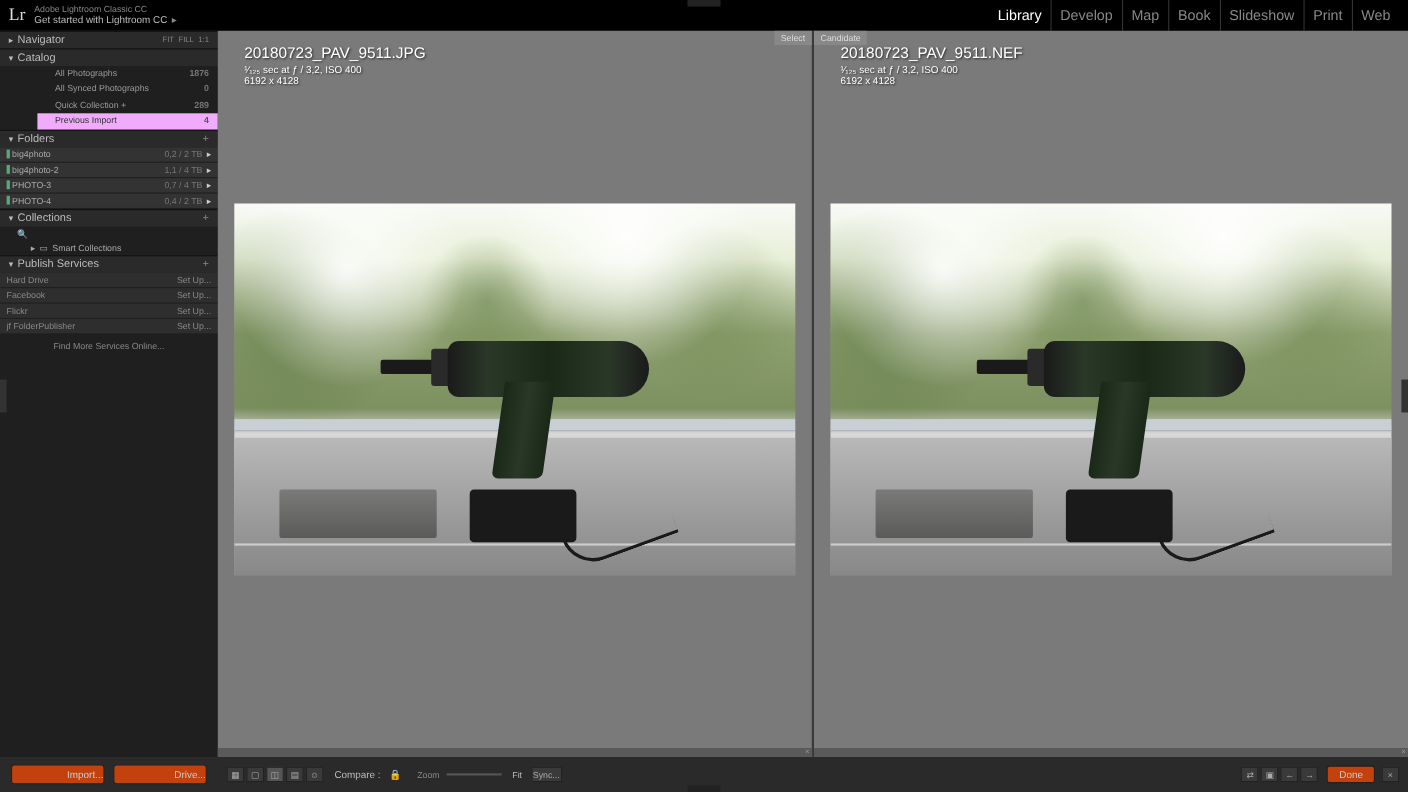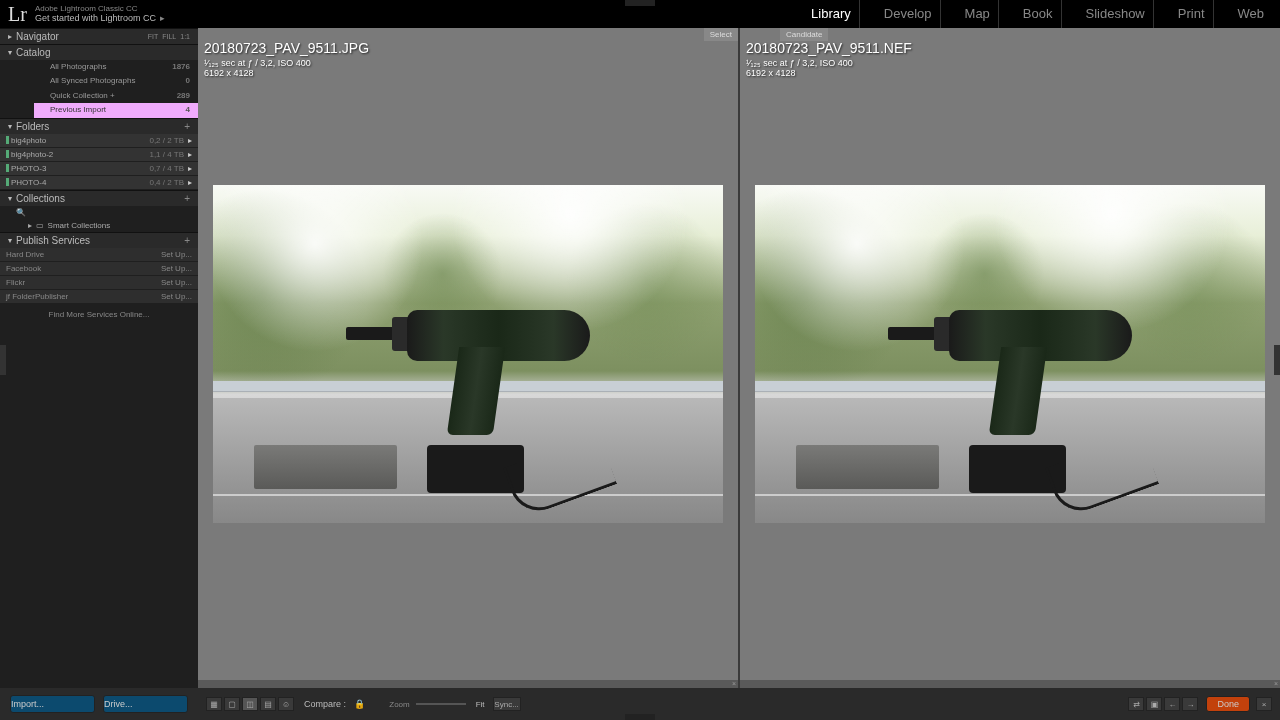--- a/index.html
+++ b/index.html
@@ -1,25 +1,25 @@
 <!DOCTYPE html>
 <html><head>
 <meta charset="utf-8">
 <style>
 * { margin: 0; padding: 0; box-sizing: border-box; font-family: "Segoe UI", Arial, sans-serif; }
 body { width: 1280px; height: 720px; background: #1a1a1a; overflow: hidden; color: #ccc; font-size: 10px; position: relative; }
 
 
 .topbar { height: 28px; background: #000; display: flex; align-items: center; padding: 0 8px; }
-.logo { font-family: Georgia, serif; font-size: 20px; color: #ddd; font-weight: 300; margin-right: 8px; }
+.logo { font-family: Georgia, serif; font-size: 16px; color: #ddd; font-weight: 300; margin-right: 8px; }
 .app-title { font-size: 8px; color: #888; line-height: 1.1; }
 .get-started { font-size: 9px; color: #bbb; }
 .breadcrumb-sep { margin-left: 4px; color: #888; }
 .topbar-spacer { flex: 1; }
-.modules { display: flex; gap: 16px; }
+.modules { display: flex; gap: 0; }
 .module { padding: 0 8px; font-size: 13px; color: #888; cursor: pointer; border-right: 1px solid #333; line-height: 28px; }
 .module:last-child { border-right: none; }
 .module.active { color: #fff; font-weight: 500; }
 
 
 .main { display: flex; height: 660px; }
 
 
 .sidebar { width: 198px; background: #1f1f1f; display: flex; flex-direction: column; font-size: 9px; }
 .panel-header { background: #2a2a2a; padding: 2px 8px; display: flex; align-items: center; cursor: pointer; border-top: 1px solid #111; color: #bbb; font-size: 10px; }
@@ -35,24 +35,24 @@
 .folder-item .bar { width: 3px; height: 8px; background: #5a7; margin-right: 2px; }
 .collections-sub { padding: 2px 8px 2px 28px; color: #aaa; font-size: 8px; display: flex; align-items: center; gap: 4px; }
 .publish-item { padding: 2px 6px; display: flex; background: #2e2e2e; margin-bottom: 1px; font-size: 8px; color: #888; }
 .publish-item .setup { margin-left: auto; color: #888; }
 .find-more { text-align: center; padding: 6px; color: #888; font-size: 8px; }
 
 
 .content { flex: 1; display: flex; background: #7a7a7a; }
 .pane { flex: 1; position: relative; display: flex; flex-direction: column; }
 .pane:first-child { border-right: 2px solid #3a3a3a; }
-.pane-tag { position: absolute; top: 0; font-size: 8px; padding: 2px 6px; background: #888; color: #ddd; z-index: 10; margin-left: 40px; }
+.pane-tag { position: absolute; top: 0; font-size: 8px; padding: 2px 6px; background: #888; color: #ddd; z-index: 10; }
 .pane-tag.left { right: 0; }
 .pane-tag.right { left: 0; }
-.meta { position: absolute; top: 12px; left: 6px; z-index: 5; color: #fff; text-shadow: 1px 1px 2px rgba(0,0,0,0.7); }
+.meta { position: absolute; top: 12px; left: 24px; z-index: 5; color: #fff; text-shadow: 1px 1px 2px rgba(0,0,0,0.7); }
 .meta-title { font-size: 14px; font-weight: 500; }
 .meta-exp { font-size: 9px; margin-top: 2px; }
 .meta-dim { font-size: 9px; }
 .image-holder { flex: 1; display: flex; align-items: center; justify-content: center; padding: 8px; }
 
 
 .photo { width: 510px; height: 338px; position: relative; overflow: hidden; background: linear-gradient(180deg, #f8faf5 0%, #e8efd8 15%, #8ea070 35%, #7d9060 55%, #d8d8d8 62%, #c8c8c8 70%, #989898 100%); }
 .blur-tree { position: absolute; top: 0; left: 0; right: 0; height: 58%; background: radial-gradient(circle at 20% 30%, rgba(255,255,255,0.9) 0%, transparent 25%), radial-gradient(circle at 70% 15%, rgba(255,255,255,0.95) 0%, transparent 30%), radial-gradient(circle at 45% 45%, rgba(90,120,60,0.5) 0%, transparent 20%), radial-gradient(circle at 85% 50%, rgba(100,130,70,0.4) 0%, transparent 18%), radial-gradient(circle at 10% 55%, rgba(80,110,55,0.5) 0%, transparent 22%); }
 .frame-bar { position: absolute; left: 0; right: 0; height: 10px; background: #c8cfd5; top: 58%; box-shadow: 0 1px 0 #aab0b6; }
 .sill { position: absolute; left: 0; right: 0; bottom: 0; height: 37%; background: linear-gradient(180deg, #b8b8b8 0%, #9a9a9a 60%, #888 100%); }
@@ -63,27 +63,27 @@
 .drill-chuck { position: absolute; left: 35%; top: 39%; width: 6%; height: 10%; background: #2a2a2a; border-radius: 3px; }
 .drill-handle { position: absolute; left: 47%; top: 48%; width: 9%; height: 26%; background: linear-gradient(90deg, #1a2818 0%, #2a3828 50%, #1a2818 100%); transform: skewX(-8deg); border-radius: 0 0 6px 6px; }
 .drill-battery { position: absolute; left: 42%; bottom: 9%; width: 19%; height: 14%; background: #1a1a1a; border-radius: 4px; }
 .strap { position: absolute; left: 58%; bottom: 6%; width: 20%; height: 16%; border: 3px solid #1a1a1a; border-top: none; border-right: none; border-radius: 0 0 0 30px; transform: rotate(-20deg); }
 .scrollbar-h { height: 8px; background: #5a5a5a; position: relative; }
 .scrollbar-h .close-ind { position: absolute; right: 2px; font-size: 7px; color: #999; }
 
 
 .bottombar { height: 32px; background: #2a2a2a; display: flex; align-items: center; }
 .bottom-left { width: 198px; display: flex; gap: 8px; padding: 0 10px; }
-.bottom-btn { flex: 1; background: #0c4a6e; border: 1px solid #222; padding: 3px 0; text-align: left; color: #ccc; font-size: 9px; cursor: pointer; border-radius: 3px; }
+.bottom-btn { flex: 1; background: #c2410c; border: 1px solid #222; padding: 3px 0; text-align: right; color: #ccc; font-size: 9px; cursor: pointer; border-radius: 3px; }
 .toolbar { flex: 1; display: flex; align-items: center; padding: 0 8px; gap: 2px; }
 .tool-icon { width: 16px; height: 14px; background: #3a3a3a; border: 1px solid #222; cursor: pointer; display: flex; align-items: center; justify-content: center; font-size: 8px; color: #aaa; }
 .tool-icon.active { background: #555; }
 .compare-label { margin-left: 8px; font-size: 9px; color: #bbb; }
 .lock-icon { margin: 0 6px; color: #aaa; font-size: 9px; }
-.zoom-label { font-size: 8px; color: #888; margin-left: 16px; }
+.zoom-label { font-size: 8px; color: #888; margin-left: 6px; }
 .zoom-track { width: 50px; height: 2px; background: #555; margin: 0 4px; position: relative; }
 .fit-label { font-size: 8px; color: #bbb; margin-left: 4px; }
 .toolbar-right { margin-left: auto; display: flex; gap: 2px; align-items: center; }
 .done-btn { background: #c2410c; border: 1px solid #222; padding: 2px 10px; color: #ccc; font-size: 9px; cursor: pointer; border-radius: 3px; margin-left: 6px; }
 .edge-handle { position: absolute; background: #333; }
 .edge-handle.left { left: 0; top: 50%; width: 6px; height: 30px; transform: translateY(-50%); }
 .edge-handle.right { right: 0; top: 50%; width: 6px; height: 30px; transform: translateY(-50%); }
 .edge-handle.top { top: 0; left: 50%; width: 30px; height: 6px; transform: translateX(-50%); background: #222; }
 .edge-handle.bottom { bottom: 0; left: 50%; width: 30px; height: 6px; transform: translateX(-50%); background: #222; }
 </style>

